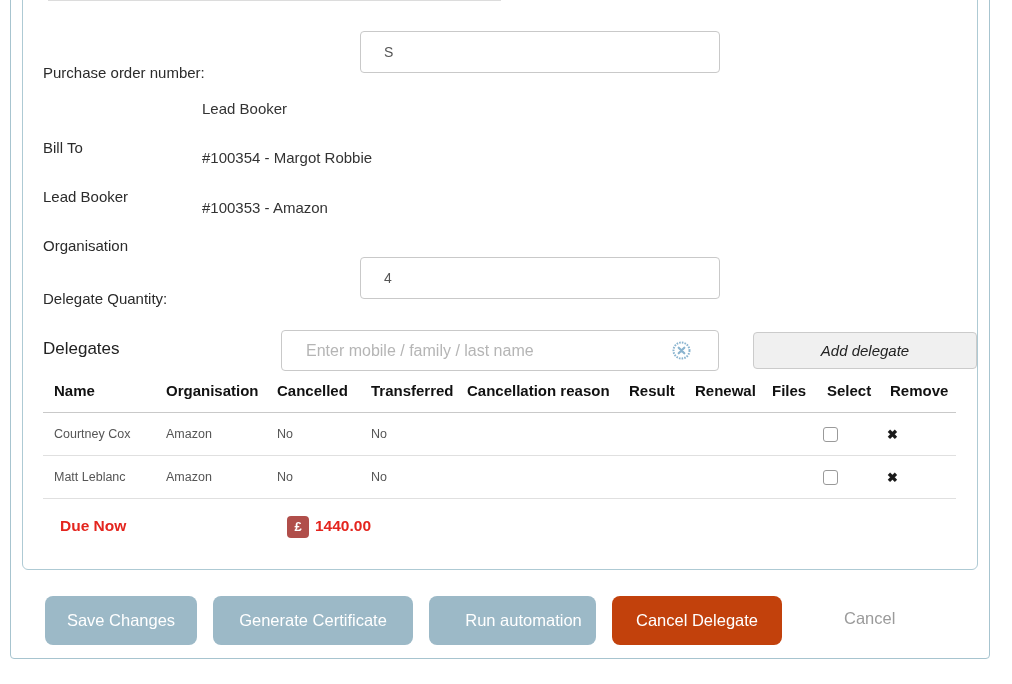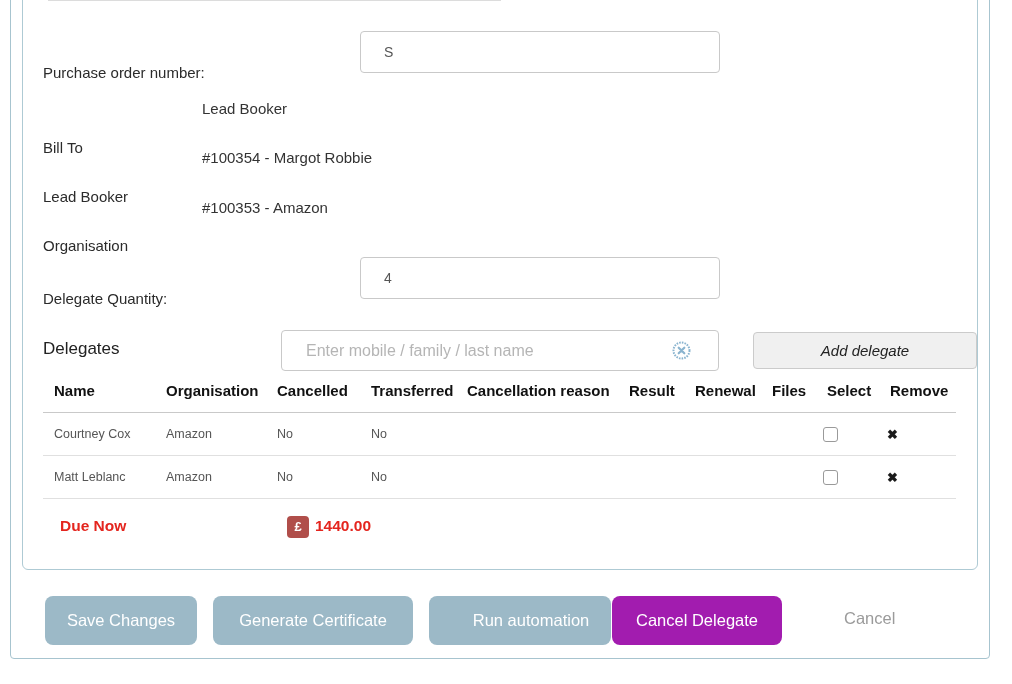--- a/index.html
+++ b/index.html
@@ -165,21 +165,21 @@
     top: 596px;
     height: 49px;
     border: none;
     border-radius: 8px;
     font-family: "Liberation Sans", sans-serif;
     font-size: 16.5px;
     color: #ffffff;
     cursor: pointer;
   }
   .btn-slate { background: #9cb9c7; }
-  .btn-red { background: #a21caf; }
+  .btn-red { background: #c2410c; }
   .cancel-link {
     position: absolute;
     left: 844px; top: 609px;
     font-size: 16.5px;
     color: #9b9b9b;
     cursor: pointer;
   }
 </style>
 </head>
 <body>
@@ -272,17 +272,17 @@
       </tr>
     </tbody>
   </table>
 
   <div class="due-now-label">Due Now</div>
   <div class="currency-badge">£</div>
   <div class="due-amount">1440.00</div>
 
   <button class="action-btn btn-slate" style="left:45px; width:152px;">Save Changes</button>
   <button class="action-btn btn-slate" style="left:213px; width:200px;">Generate Certificate</button>
-  <button class="action-btn btn-slate" style="left:429px; width:182px;padding-left:22px;">Run automation</button>
+  <button class="action-btn btn-slate" style="left:429px; width:167px;padding-left:22px;">Run automation</button>
   <button class="action-btn btn-red" style="left:612px; width:170px;">Cancel Delegate</button>
   <span class="cancel-link">Cancel</span>
 
 </div>
 
 </body></html>

